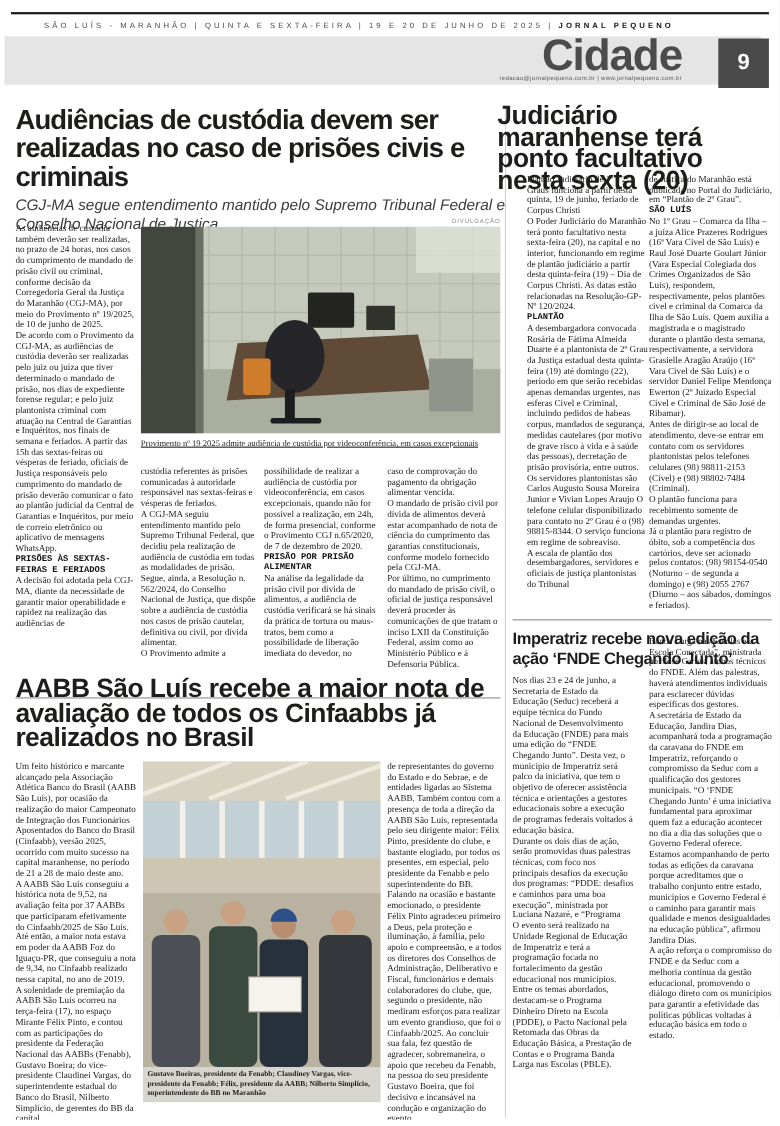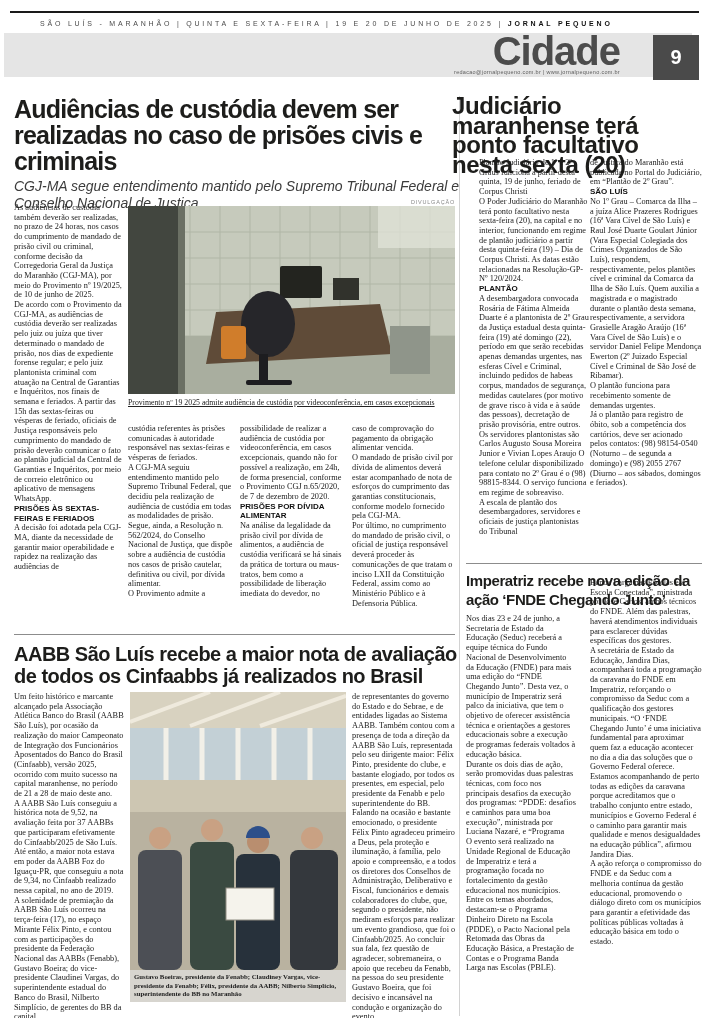--- a/index.html
+++ b/index.html
@@ -19,28 +19,28 @@
              font-size:5.5px; color:#5e5e5e; letter-spacing:.3px; }
   .pagenum { left:653px; top:35px; width:46px; height:45px; background:#4a4a4a; color:#fff;
              font-family:"Liberation Sans", sans-serif; font-weight:bold; font-size:20px;
              display:flex; align-items:center; justify-content:center; }
 
   
   .headline { font-family:"Liberation Sans", sans-serif; font-weight:bold; color:#1d1d1b; }
   .h-a1 { left:14px; top:96px; width:452px; font-size:25px; line-height:26px; letter-spacing:-0.8px; }
   .deck { left:14px; top:178px; width:452px; font-family:"Liberation Sans", sans-serif;
           font-style:italic; font-size:14px; line-height:16.5px; color:#3c3c3c; }
-  .h-aabb { left:14px; top:643px; width:450px; font-size:20px; line-height:22px; letter-spacing:-0.5px; }
+  .h-aabb { left:14px; top:616px; width:450px; font-size:24px; line-height:22px; letter-spacing:-0.5px; }
   .h-jud { left:452px; top:96px; width:240px; font-size:24px; line-height:19.5px; letter-spacing:-0.4px; }
   .h-fnde { left:466px; top:571px; width:238px; font-size:15px; line-height:19px; letter-spacing:-0.4px; }
 
   
   .body-col { font-size:8.3px; line-height:9.7px; color:#1b1b1b; overflow:hidden; }
   .body-col p { margin:0; }
-  .subhd { font-family:Liberation Sans, sans-serif; font-weight:bold; font-size:8px; color:#111; }
+  .subhd { font-family:Liberation Mono, monospace; font-weight:bold; font-size:8px; color:#111; }
 
   .credit { font-family:"Liberation Sans", sans-serif; font-size:5.5px; letter-spacing:.8px; color:#8a8a8a; text-align:right; }
   .caption { font-size:7.8px; line-height:9px; color:#222;text-decoration:underline; }
   .caption2 { font-family:"Liberation Serif", serif; font-weight:bold; font-size:6.8px; line-height:8.6px;
               color:#222; background:#d7d5cf; padding:3px 4px; }
 
   .hrule { height:1px; background:#8c8c8c; }
   .vrule { width:1px; background:#d2d2d2; }
   svg { display:block; }
 </style>
@@ -108,26 +108,26 @@
     <p class="subhd">PRISÕES ÀS SEXTAS-FEIRAS E FERIADOS</p>
     <p>A decisão foi adotada pela CGJ-MA, diante da necessidade de garantir maior operabilidade e rapidez na realização das audiências de</p>
   </div>
   <div class="abs body-col" style="left:128px; top:424px; width:105px; height:204px;">
     <p>custódia referentes às prisões comunicadas à autoridade responsável nas sextas-feiras e vésperas de feriados.</p>
     <p>A CGJ-MA seguiu entendimento mantido pelo Supremo Tribunal Federal, que decidiu pela realização de audiência de custódia em todas as modalidades de prisão. Segue, ainda, a Resolução n. 562/2024, do Conselho Nacional de Justiça, que dispõe sobre a audiência de custódia nos casos de prisão cautelar, definitiva ou civil, por dívida alimentar.</p>
     <p>O Provimento admite a</p>
   </div>
   <div class="abs body-col" style="left:240px; top:424px; width:105px; height:204px;">
     <p>possibilidade de realizar a audiência de custódia por videoconferência, em casos excepcionais, quando não for possível a realização, em 24h, de forma presencial, conforme o Provimento CGJ n.65/2020, de 7 de dezembro de 2020.</p>
-    <p class="subhd">PRISÕES POR DÍVIDA ALIMENTAR</p>
+    <p class="subhd">PRISÃO POR PRISÃO ALIMENTAR</p>
     <p>Na análise da legalidade da prisão civil por dívida de alimentos, a audiência de custódia verificará se há sinais da prática de tortura ou maus-tratos, bem como a possibilidade de liberação imediata do devedor, no</p>
   </div>
   <div class="abs body-col" style="left:352px; top:424px; width:104px; height:204px;">
     <p>caso de comprovação do pagamento da obrigação alimentar vencida.</p>
-    <p>O mandado de prisão civil por dívida de alimentos deverá estar acompanhado de nota de esforços do cumprimento das garantias constitucionais, conforme modelo fornecido pela CGJ-MA.</p>
+    <p>O mandado de prisão civil por dívida de alimentos deverá estar acompanhado de nota de ciência do cumprimento das garantias constitucionais, conforme modelo fornecido pela CGJ-MA.</p>
     <p>Por último, no cumprimento do mandado de prisão civil, o oficial de justiça responsável deverá proceder às comunicações de que tratam o inciso LXII da Constituição Federal, assim como ao Ministério Público e à Defensoria Pública.</p>
   </div>
 
   <div class="abs hrule" style="left:14px; top:634px; width:441px;"></div>
 
   <div class="abs headline h-aabb">AABB São Luís recebe a maior nota de avaliação de todos os Cinfaabbs já realizados no Brasil</div>
 
   <div class="abs body-col" style="left:14px; top:692px; width:110px; height:326px;">
     <p>Um feito histórico e marcante alcançado pela Associação Atlética Banco do Brasil (AABB São Luís), por ocasião da realização do maior Campeonato de Integração dos Funcionários Aposentados do Banco do Brasil (Cinfaabb), versão 2025, ocorrido com muito sucesso na capital maranhense, no período de 21 a 28 de maio deste ano.</p>
     <p>A AABB São Luís conseguiu a histórica nota de 9,52, na avaliação feita por 37 AABBs que participaram efetivamente do Cinfaabb/2025 de São Luís. Até então, a maior nota estava em poder da AABB Foz do Iguaçu-PR, que conseguiu a nota de 9,34, no Cinfaabb realizado nessa capital, no ano de 2019.</p>
@@ -183,20 +183,21 @@
     <p>O Poder Judiciário do Maranhão terá ponto facultativo nesta sexta-feira (20), na capital e no interior, funcionando em regime de plantão judiciário a partir desta quinta-feira (19) – Dia de Corpus Christi. As datas estão relacionadas na Resolução-GP- Nº 120/2024.</p>
     <p class="subhd">PLANTÃO</p>
     <p>A desembargadora convocada Rosária de Fátima Almeida Duarte é a plantonista de 2º Grau da Justiça estadual desta quinta-feira (19) até domingo (22), período em que serão recebidas apenas demandas urgentes, nas esferas Cível e Criminal, incluindo pedidos de habeas corpus, mandados de segurança, medidas cautelares (por motivo de grave risco à vida e à saúde das pessoas), decretação de prisão provisória, entre outros.</p>
     <p>Os servidores plantonistas são Carlos Augusto Sousa Moreira Junior e Vivian Lopes Araujo O telefone celular disponibilizado para contato no 2º Grau é o (98) 98815-8344. O serviço funciona em regime de sobreaviso.</p>
     <p>A escala de plantão dos desembargadores, servidores e oficiais de justiça plantonistas do Tribunal</p>
   </div>
   <div class="abs body-col" style="left:590px; top:158px; width:112px; height:400px;">
     <p>de Justiça do Maranhão está publicada no Portal do Judiciário, em “Plantão de 2º Grau”.</p>
     <p class="subhd">SÃO LUÍS</p>
     <p>No 1º Grau – Comarca da Ilha – a juíza Alice Prazeres Rodrigues (16ª Vara Cível de São Luís) e Raul José Duarte Goulart Júnior (Vara Especial Colegiada dos Crimes Organizados de São Luís), respondem, respectivamente, pelos plantões cível e criminal da Comarca da Ilha de São Luís. Quem auxilia a magistrada e o magistrado durante o plantão desta semana, respectivamente, a servidora Grasielle Aragão Araújo (16ª Vara Cível de São Luís) e o servidor Daniel Felipe Mendonça Ewerton (2º Juizado Especial Cível e Criminal de São José de Ribamar).</p>
+    <p>Antes de dirigir-se ao local de atendimento, deve-se entrar em contato com os servidores plantonistas pelos telefones celulares (98) 98811-2153 (Cível) e (98) 98802-7484 (Criminal).</p>
     <p>O plantão funciona para recebimento somente de demandas urgentes.</p>
     <p>Já o plantão para registro de óbito, sob a competência dos cartórios, deve ser acionado pelos contatos: (98) 98154-0540 (Noturno – de segunda a domingo) e (98) 2055 2767 (Diurno – aos sábados, domingos e feriados).</p>
   </div>
 
   <div class="abs hrule" style="left:466px; top:563px; width:236px;"></div>
 
   <div class="abs headline h-fnde">Imperatriz recebe nova edição da ação ‘FNDE Chegando Junto’</div>
 
   <div class="abs body-col" style="left:466px; top:614px; width:110px; height:402px;">
     <p>Nos dias 23 e 24 de junho, a Secretaria de Estado da Educação (Seduc) receberá a equipe técnica do Fundo Nacional de Desenvolvimento da Educação (FNDE) para mais uma edição do “FNDE Chegando Junto”. Desta vez, o município de Imperatriz será palco da iniciativa, que tem o objetivo de oferecer assistência técnica e orientações a gestores educacionais sobre a execução de programas federais voltados à educação básica.</p>

